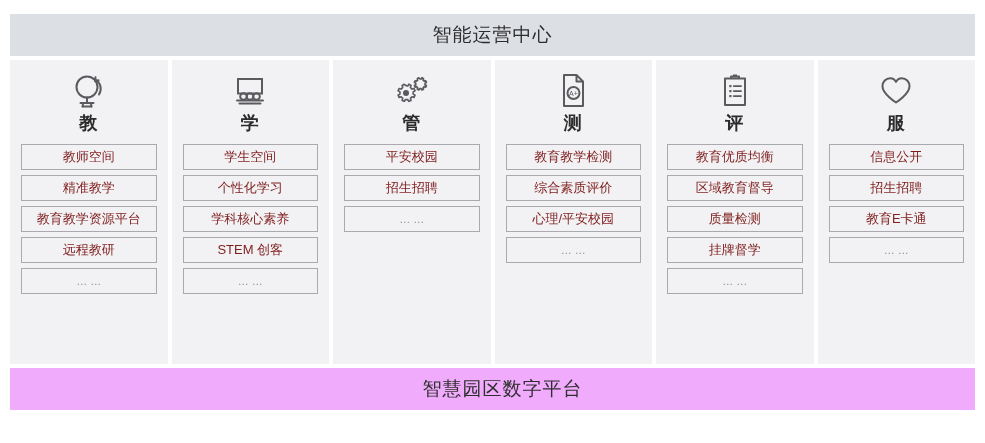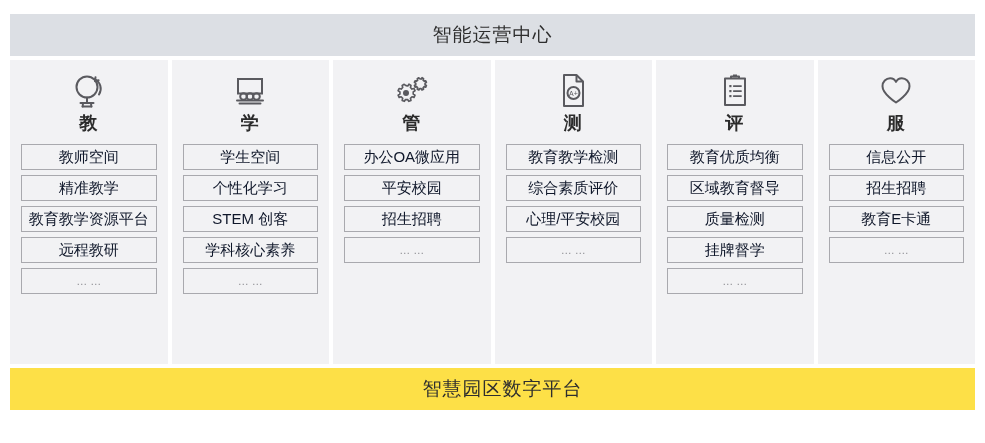--- a/index.html
+++ b/index.html
@@ -35,21 +35,21 @@
   }
   .banner-top {
     height: 42px;
     background: #dcdfe4;
     color: #2e2e2e;
     font-size: 19px;
     letter-spacing: 1px;
   }
   .banner-bottom {
     height: 42px;
-    background: #fde047;
+    background: #f0abfc;
     color: #2e2e2e;
     font-size: 19px;
     letter-spacing: 1px;
     padding-left: 20px;
   }
 
   
   .columns {
     flex: 1 1 auto;
     display: flex;
@@ -94,22 +94,22 @@
     gap: 5px;
   }
   .item {
     box-sizing: border-box;
     height: 26px;
     border: 1px solid #a9a9ae;
     background: #f2f2f4;
     display: flex;
     align-items: center;
     justify-content: center;
-    font-size: 15px;
-    color: #0f172a;
+    font-size: 13px;
+    color: #7f1d1d;
     white-space: nowrap;
     overflow: hidden;
   }
   .item.ellipsis {
     color: #8d8d92;
     letter-spacing: 3px;
     font-size: 11px;
     padding-left: 3px;
   }
 </style>
@@ -154,41 +154,40 @@
           <circle cx="18" cy="21.5" r="3.3"></circle>
           <circle cx="24.5" cy="21.5" r="3.3"></circle>
           <path d="M5 25.5 L31 25.5" stroke-linecap="round"></path>
           <path d="M7.5 28.5 L28.5 28.5" stroke-linecap="round"></path>
         </svg>
       </div>
       <div class="col-title">学</div>
       <div class="item-list">
         <div class="item">学生空间</div>
         <div class="item">个性化学习</div>
+        <div class="item">学科核心素养</div>
         <div class="item">STEM 创客</div>
-        <div class="item">学科核心素养</div>
         <div class="item ellipsis">……</div>
       </div>
     </div>
 
     <div class="column">
       <div class="col-icon">
         <svg width="38" height="34" viewBox="0 0 38 34" fill="none" stroke="#5a5a5f" stroke-width="2">
           <g transform="translate(13,19)">
             <path d="M0,-9 L2.2,-8.6 L3.6,-10.8 L6.1,-9.2 L5.4,-6.7 L7.3,-4.8 L9.8,-5.5 L11,-2.8 L8.8,-1.4 L8.8,1.2 L11,2.6 L9.8,5.3 L7.3,4.6 L5.4,6.5 L6.1,9 L3.4,10.2 L2,8 L-0.6,8 L-2,10.2 L-4.7,9 L-4,6.5 L-5.9,4.6 L-8.4,5.3 L-9.6,2.6 L-7.4,1.2 L-7.4,-1.4 L-9.6,-2.8 L-8.4,-5.5 L-5.9,-4.8 L-4,-6.7 L-4.7,-9.2 L-2.2,-10.6 Z" transform="scale(0.82)" stroke-linejoin="round"></path>
             <circle cx="0" cy="0" r="3" fill="#5a5a5f" stroke="none"></circle>
           </g>
           <g transform="translate(27,10)">
             <path d="M0,-9 L2.2,-8.6 L3.6,-10.8 L6.1,-9.2 L5.4,-6.7 L7.3,-4.8 L9.8,-5.5 L11,-2.8 L8.8,-1.4 L8.8,1.2 L11,2.6 L9.8,5.3 L7.3,4.6 L5.4,6.5 L6.1,9 L3.4,10.2 L2,8 L-0.6,8 L-2,10.2 L-4.7,9 L-4,6.5 L-5.9,4.6 L-8.4,5.3 L-9.6,2.6 L-7.4,1.2 L-7.4,-1.4 L-9.6,-2.8 L-8.4,-5.5 L-5.9,-4.8 L-4,-6.7 L-4.7,-9.2 L-2.2,-10.6 Z" transform="scale(0.58)" stroke-linejoin="round" stroke-width="3"></path>
           </g>
         </svg>
       </div>
       <div class="col-title">管</div>
       <div class="item-list">
-        <div class="item">办公OA微应用</div>
         <div class="item">平安校园</div>
         <div class="item">招生招聘</div>
         <div class="item ellipsis">……</div>
       </div>
     </div>
 
     <div class="column">
       <div class="col-icon">
         <svg width="30" height="36" viewBox="0 0 30 36" fill="none" stroke="#5a5a5f" stroke-width="2">
           <path d="M6 2 L18.5 2 L25 8.5 L25 33 L6 33 Z" stroke-linejoin="round"></path>

